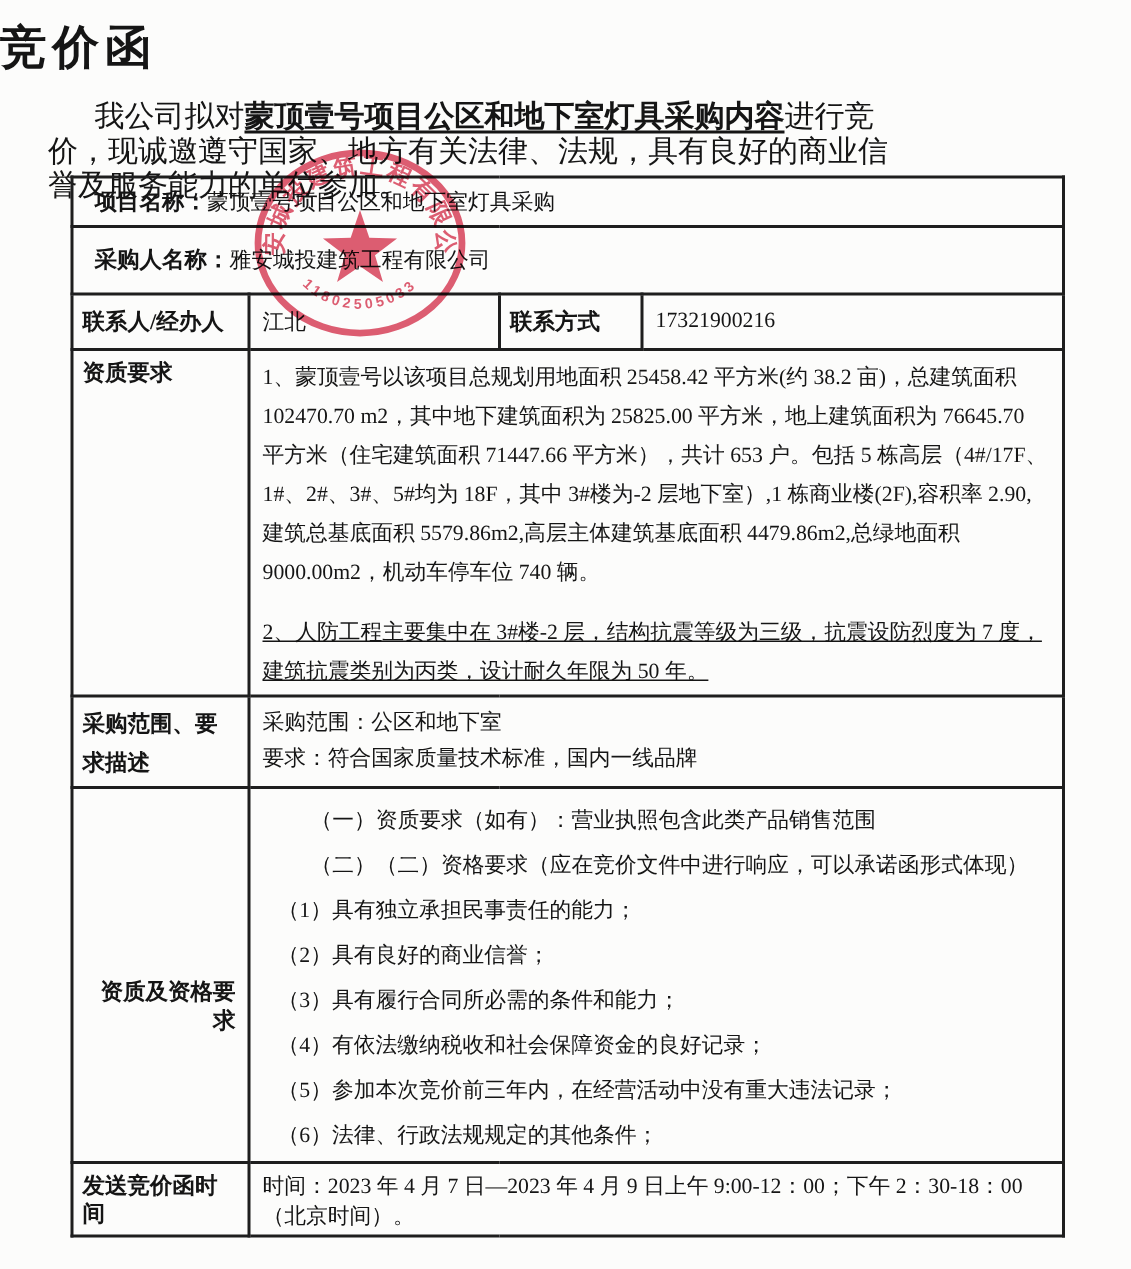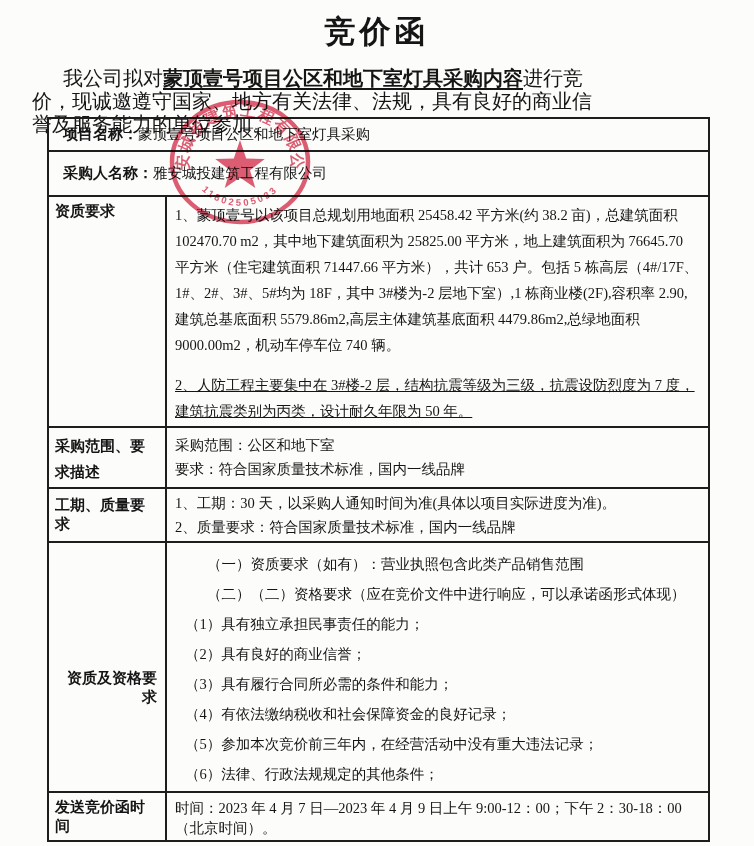--- a/index.html
+++ b/index.html
@@ -6,21 +6,21 @@
   html,body { margin:0; padding:0; }
   body {
     width: 754px; height: 846px;
     background: #fcfcfb;
     font-family: "Liberation Serif", serif;
     color: #151515;
     position: relative;
     overflow: hidden;
   }
   .doc-title {
-    text-align: center;
+    text-align: left;
     font-size: 31px;
     font-weight: bold;
     letter-spacing: 4px;
     padding-top: 11px;
     margin: 0;
   }
   .intro {
     margin: 15px 0 0 32px;
     width: 568px;
     font-size: 20px;
@@ -93,39 +93,38 @@
       <col style="width:95px">
       <col style="width:281px">
   </colgroup>
   <tbody>
       <tr class="r1">
     <td colspan="4"><span class="lbl">项目名称：</span><span>蒙顶壹号项目公区和地下室灯具采购</span></td>
   </tr>
   <tr class="r2">
     <td colspan="4"><span class="lbl">采购人名称：</span><span>雅安城投建筑工程有限公司</span></td>
   </tr>
+  <tr class="r3">
+    <td class="lbl">联系人/经办人</td>
+    <td>江北</td>
+    <td class="lbl">联系方式</td>
+    <td>17321900216</td>
+  </tr>
   <tr class="r4">
     <td class="lbl v-top">资质要求</td>
     <td colspan="3" class="v-top overview-cell">
       <p>1、蒙顶壹号以该项目总规划用地面积 25458.42 平方米(约 38.2 亩)，总建筑面积 102470.70 m2，其中地下建筑面积为 25825.00 平方米，地上建筑面积为 76645.70 平方米（住宅建筑面积 71447.66 平方米），共计 653 户。包括 5 栋高层（4#/17F、1#、2#、3#、5#均为 18F，其中 3#楼为-2 层地下室）,1 栋商业楼(2F),容积率 2.90,建筑总基底面积 5579.86m2,高层主体建筑基底面积 4479.86m2,总绿地面积 9000.00m2，机动车停车位 740 辆。</p>
       <p>2、人防工程主要集中在 3#楼-2 层，结构抗震等级为三级，抗震设防烈度为 7 度，建筑抗震类别为丙类，设计耐久年限为 50 年。</p>
     </td>
   </tr>
   <tr class="r5">
     <td class="lbl v-top" style="line-height:26px">采购范围、要求描述</td>
     <td colspan="3" class="v-top scope-cell">
       <div>采购范围：公区和地下室</div>
       <div>要求：符合国家质量技术标准，国内一线品牌</div>
-    </td>
-  </tr>
-  <tr class="r6">
-    <td class="lbl">工期、质量要求</td>
-    <td colspan="3" class="sched-cell">
-      <div>1、工期：30 天，以采购人通知时间为准(具体以项目实际进度为准)。</div>
-      <div>2、质量要求：符合国家质量技术标准，国内一线品牌</div>
     </td>
   </tr>
   <tr class="r7">
     <td class="lbl qual-lbl">资质及资格要求</td>
     <td colspan="3" class="qual-cell">
       <div class="q-line q-indent">（一）资质要求（如有）：营业执照包含此类产品销售范围</div>
       <div class="q-line q-indent">（二）（二）资格要求（应在竞价文件中进行响应，可以承诺函形式体现）</div>
       <div class="q-line">（1）具有独立承担民事责任的能力；</div>
       <div class="q-line">（2）具有良好的商业信誉；</div>
       <div class="q-line">（3）具有履行合同所必需的条件和能力；</div>

